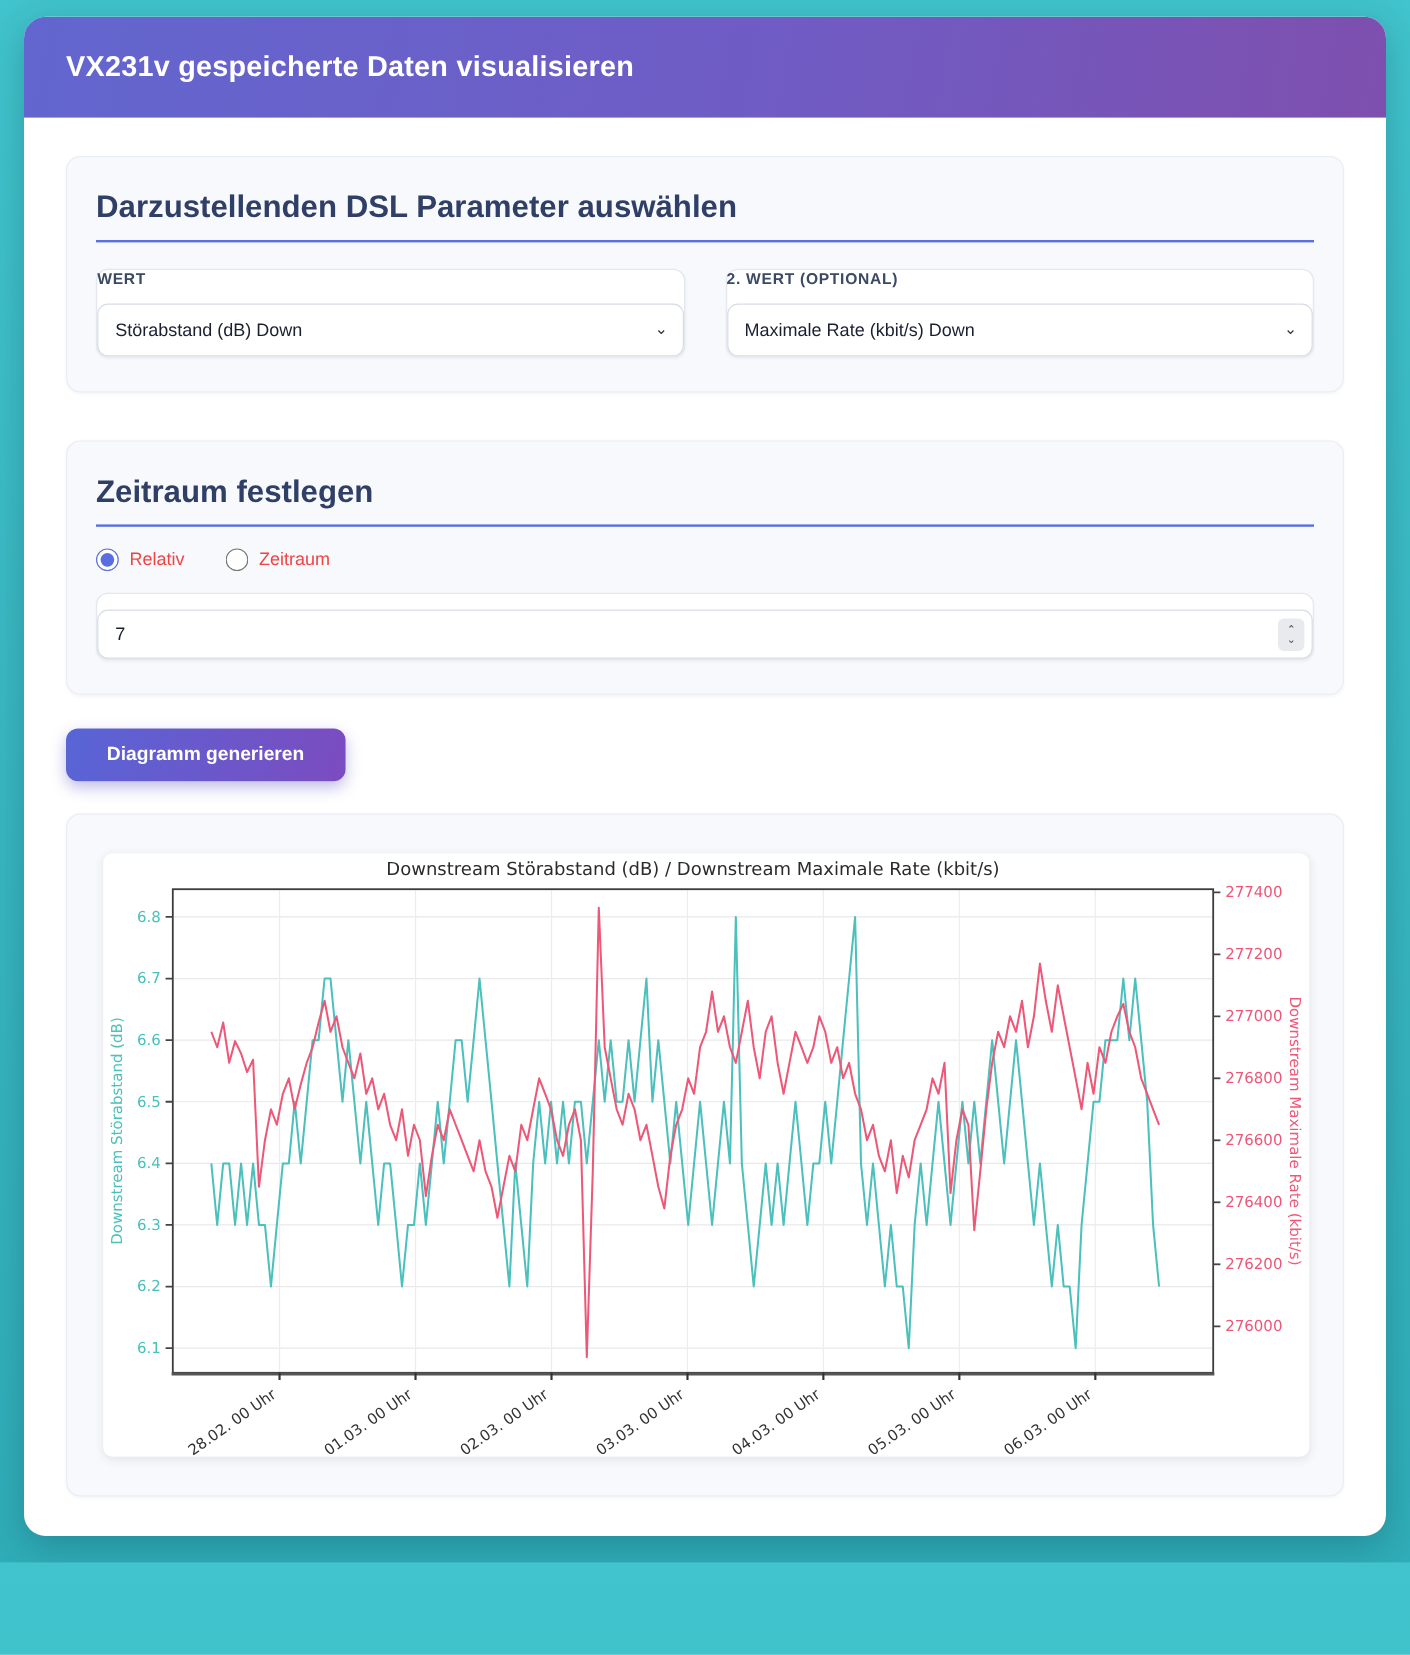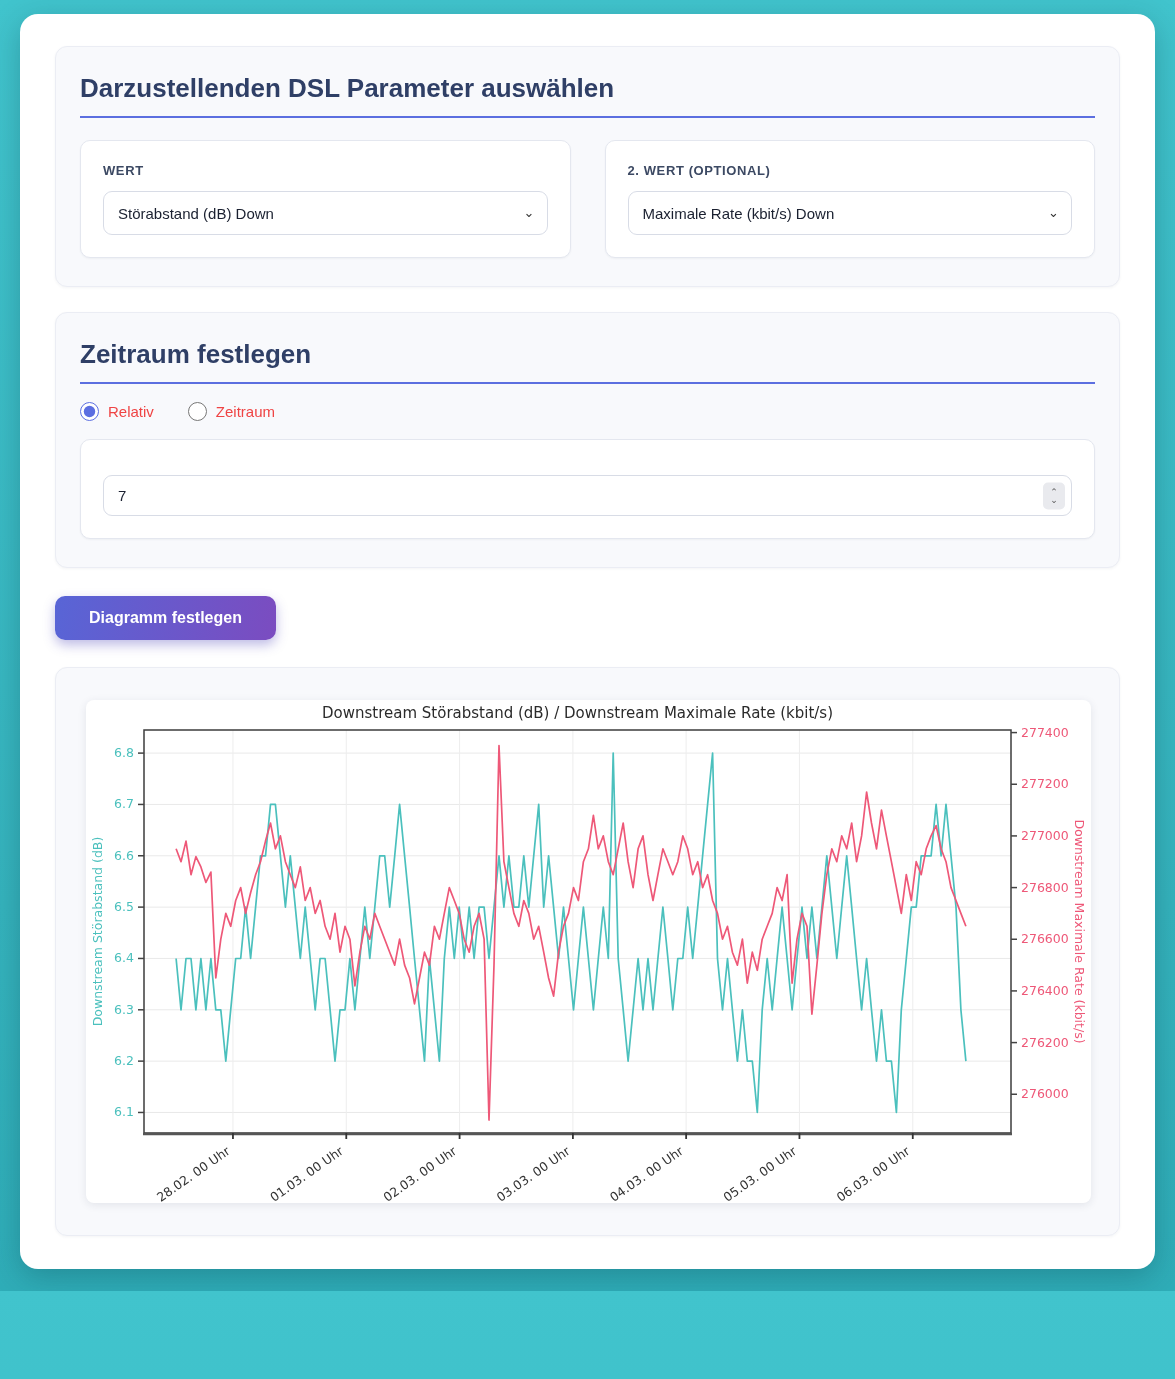--- a/index.html
+++ b/index.html
@@ -27,39 +27,38 @@
     letter-spacing: .2px;
   }
   .content { padding: 32px 35px 33px 35px; }
   .card {
     background: #f8f9fc;
     border: 1px solid #ebedf4;
     border-radius: 12px;
     padding: 26px 24px 28px 24px;
     box-shadow: 0 1px 3px rgba(40,50,80,.05);
   }
-  .card + .card { margin-top: 25px; }
+  .card + .card { margin-top: 40px; }
   .section-heading {
     color: #2f3f66;
     font-size: 26px;
     font-weight: bold;
     padding-bottom: 12px;
     border-bottom: 2px solid #5c6fe0;
   }
   .fields-row {
     display: grid;
     grid-template-columns: 1fr 1fr;
     gap: 34px;
     margin-top: 22px;
   }
   .field-card {
     background: #ffffff;
     border: 1px solid #e4e7ef;
     border-radius: 10px;
-    padding: 22px;
     box-shadow: 0 1px 2px rgba(40,50,80,.05);
   }
   .field-label {
     display: block;
     font-size: 13px;
     font-weight: bold;
     letter-spacing: .6px;
     color: #3c4963;
     text-transform: uppercase;
   }
@@ -145,20 +144,23 @@
     width: 1005px;
     height: 503px;
   }
   svg text { font-family: "DejaVu Sans", "Liberation Sans", sans-serif; }
 </style>
 </head>
 <body>
 
 <div class="container">
 
+  <div class="app-header">
+    <h1>VX231v gespeicherte Daten visualisieren</h1>
+  </div>
 
   <div class="content">
 
     
     <div class="card">
       <div class="section-heading">Darzustellenden DSL Parameter auswählen</div>
       <div class="fields-row">
         <div class="field-card">
           <span class="field-label">WERT</span>
           <div class="select-wrap">
@@ -195,21 +197,21 @@
       </div>
       <div class="field-card lastdays-card">
         <div class="numinput-wrap">
           <input type="text" value="7" style="">
           <span class="stepper">⌃<br>⌄</span>
         </div>
       </div>
     </div>
 
     
-    <button class="generate-btn">Diagramm festlegen</button>
+    <button class="generate-btn">Diagramm generieren</button>
 
     
     <div class="card chart-card">
       <div class="chart-panel">
         <svg width="1005" height="503" viewBox="0 0 1005 503">
             <line x1="58" y1="412.4649681528662" x2="925" y2="412.4649681528662" stroke="#e9e9e9" stroke-width="1"></line>
             <line x1="58" y1="361.12738853503157" x2="925" y2="361.12738853503157" stroke="#e9e9e9" stroke-width="1"></line>
             <line x1="58" y1="309.7898089171974" x2="925" y2="309.7898089171974" stroke="#e9e9e9" stroke-width="1"></line>
             <line x1="58" y1="258.4522292993627" x2="925" y2="258.4522292993627" stroke="#e9e9e9" stroke-width="1"></line>
             <line x1="58" y1="207.11464968152848" x2="925" y2="207.11464968152848" stroke="#e9e9e9" stroke-width="1"></line>

